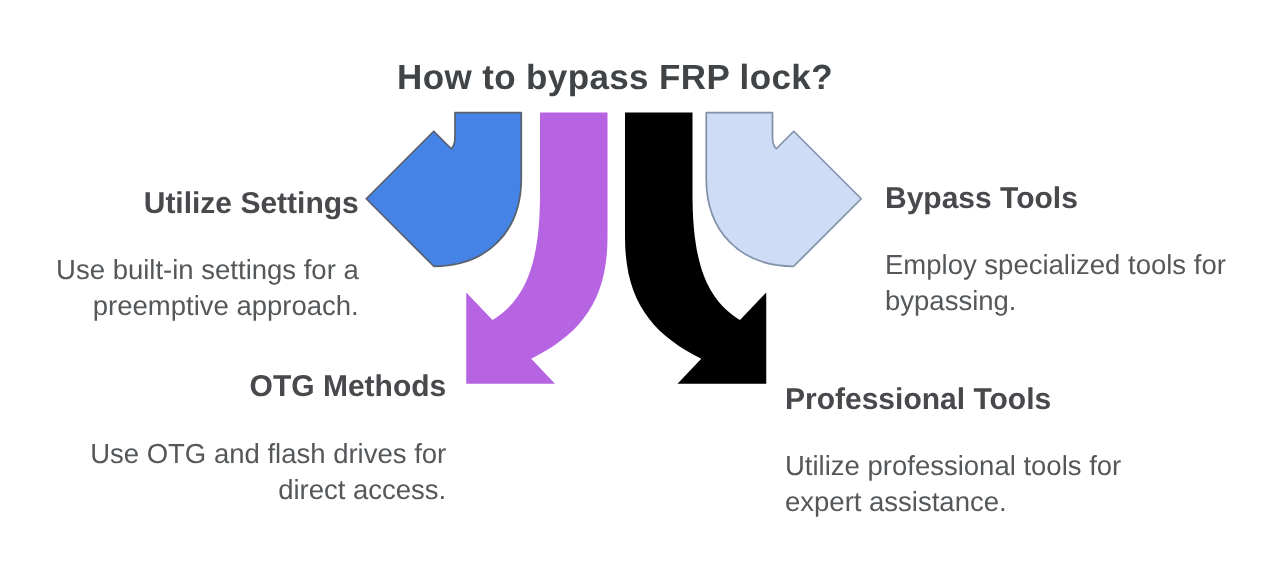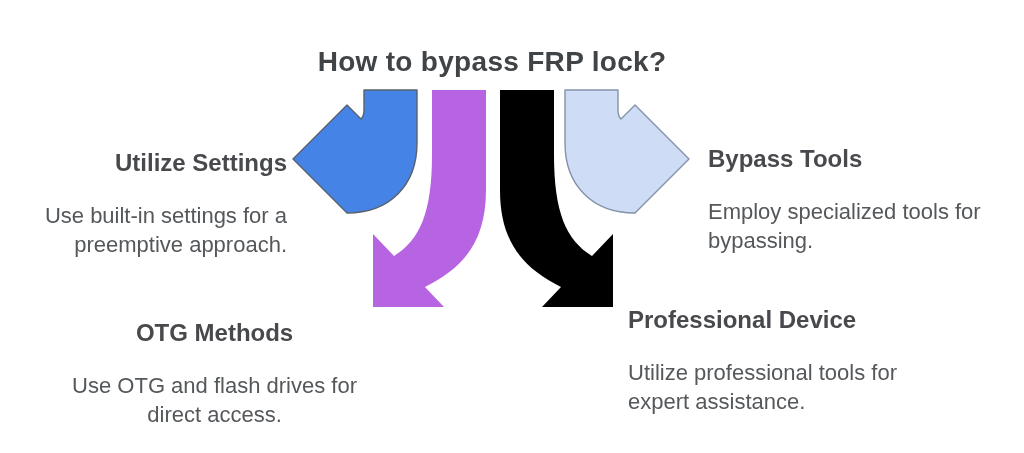--- a/index.html
+++ b/index.html
@@ -45,21 +45,21 @@
   .item-desc {
     margin-top: 26px;
     font-size: 22px;
     font-weight: 400;
     color: #55585b;
     line-height: 28.5px;
     white-space: pre-line;
   }
   .item-device { top: 150px; right: 737px; text-align: right; }
   .item-bypass { top: 146px; left: 708px; text-align: left; }
-  .item-otg    { top: 320px; right: 667px; text-align: center; }
+  .item-otg    { top: 297px; right: 667px; text-align: right; }
   .item-pro    { top: 307px; left: 628px; text-align: left; }
 </style>
 </head>
 <body>
 
 <div class="stage">
 
   <div class="page-title">How to bypass FRP lock?</div>
 
   <svg class="arrows-svg" viewBox="0 0 1024 453" xmlns="http://www.w3.org/2000/svg">
@@ -81,18 +81,18 @@
 bypassing.</div>
   </div>
 
   <div class="item item-otg">
     <div class="item-title">OTG Methods</div>
     <div class="item-desc">Use OTG and flash drives for
 direct access.</div>
   </div>
 
   <div class="item item-pro">
-    <div class="item-title">Professional Device</div>
+    <div class="item-title">Professional Tools</div>
     <div class="item-desc">Utilize professional tools for
 expert assistance.</div>
   </div>
 
 </div>
 
 </body></html>

